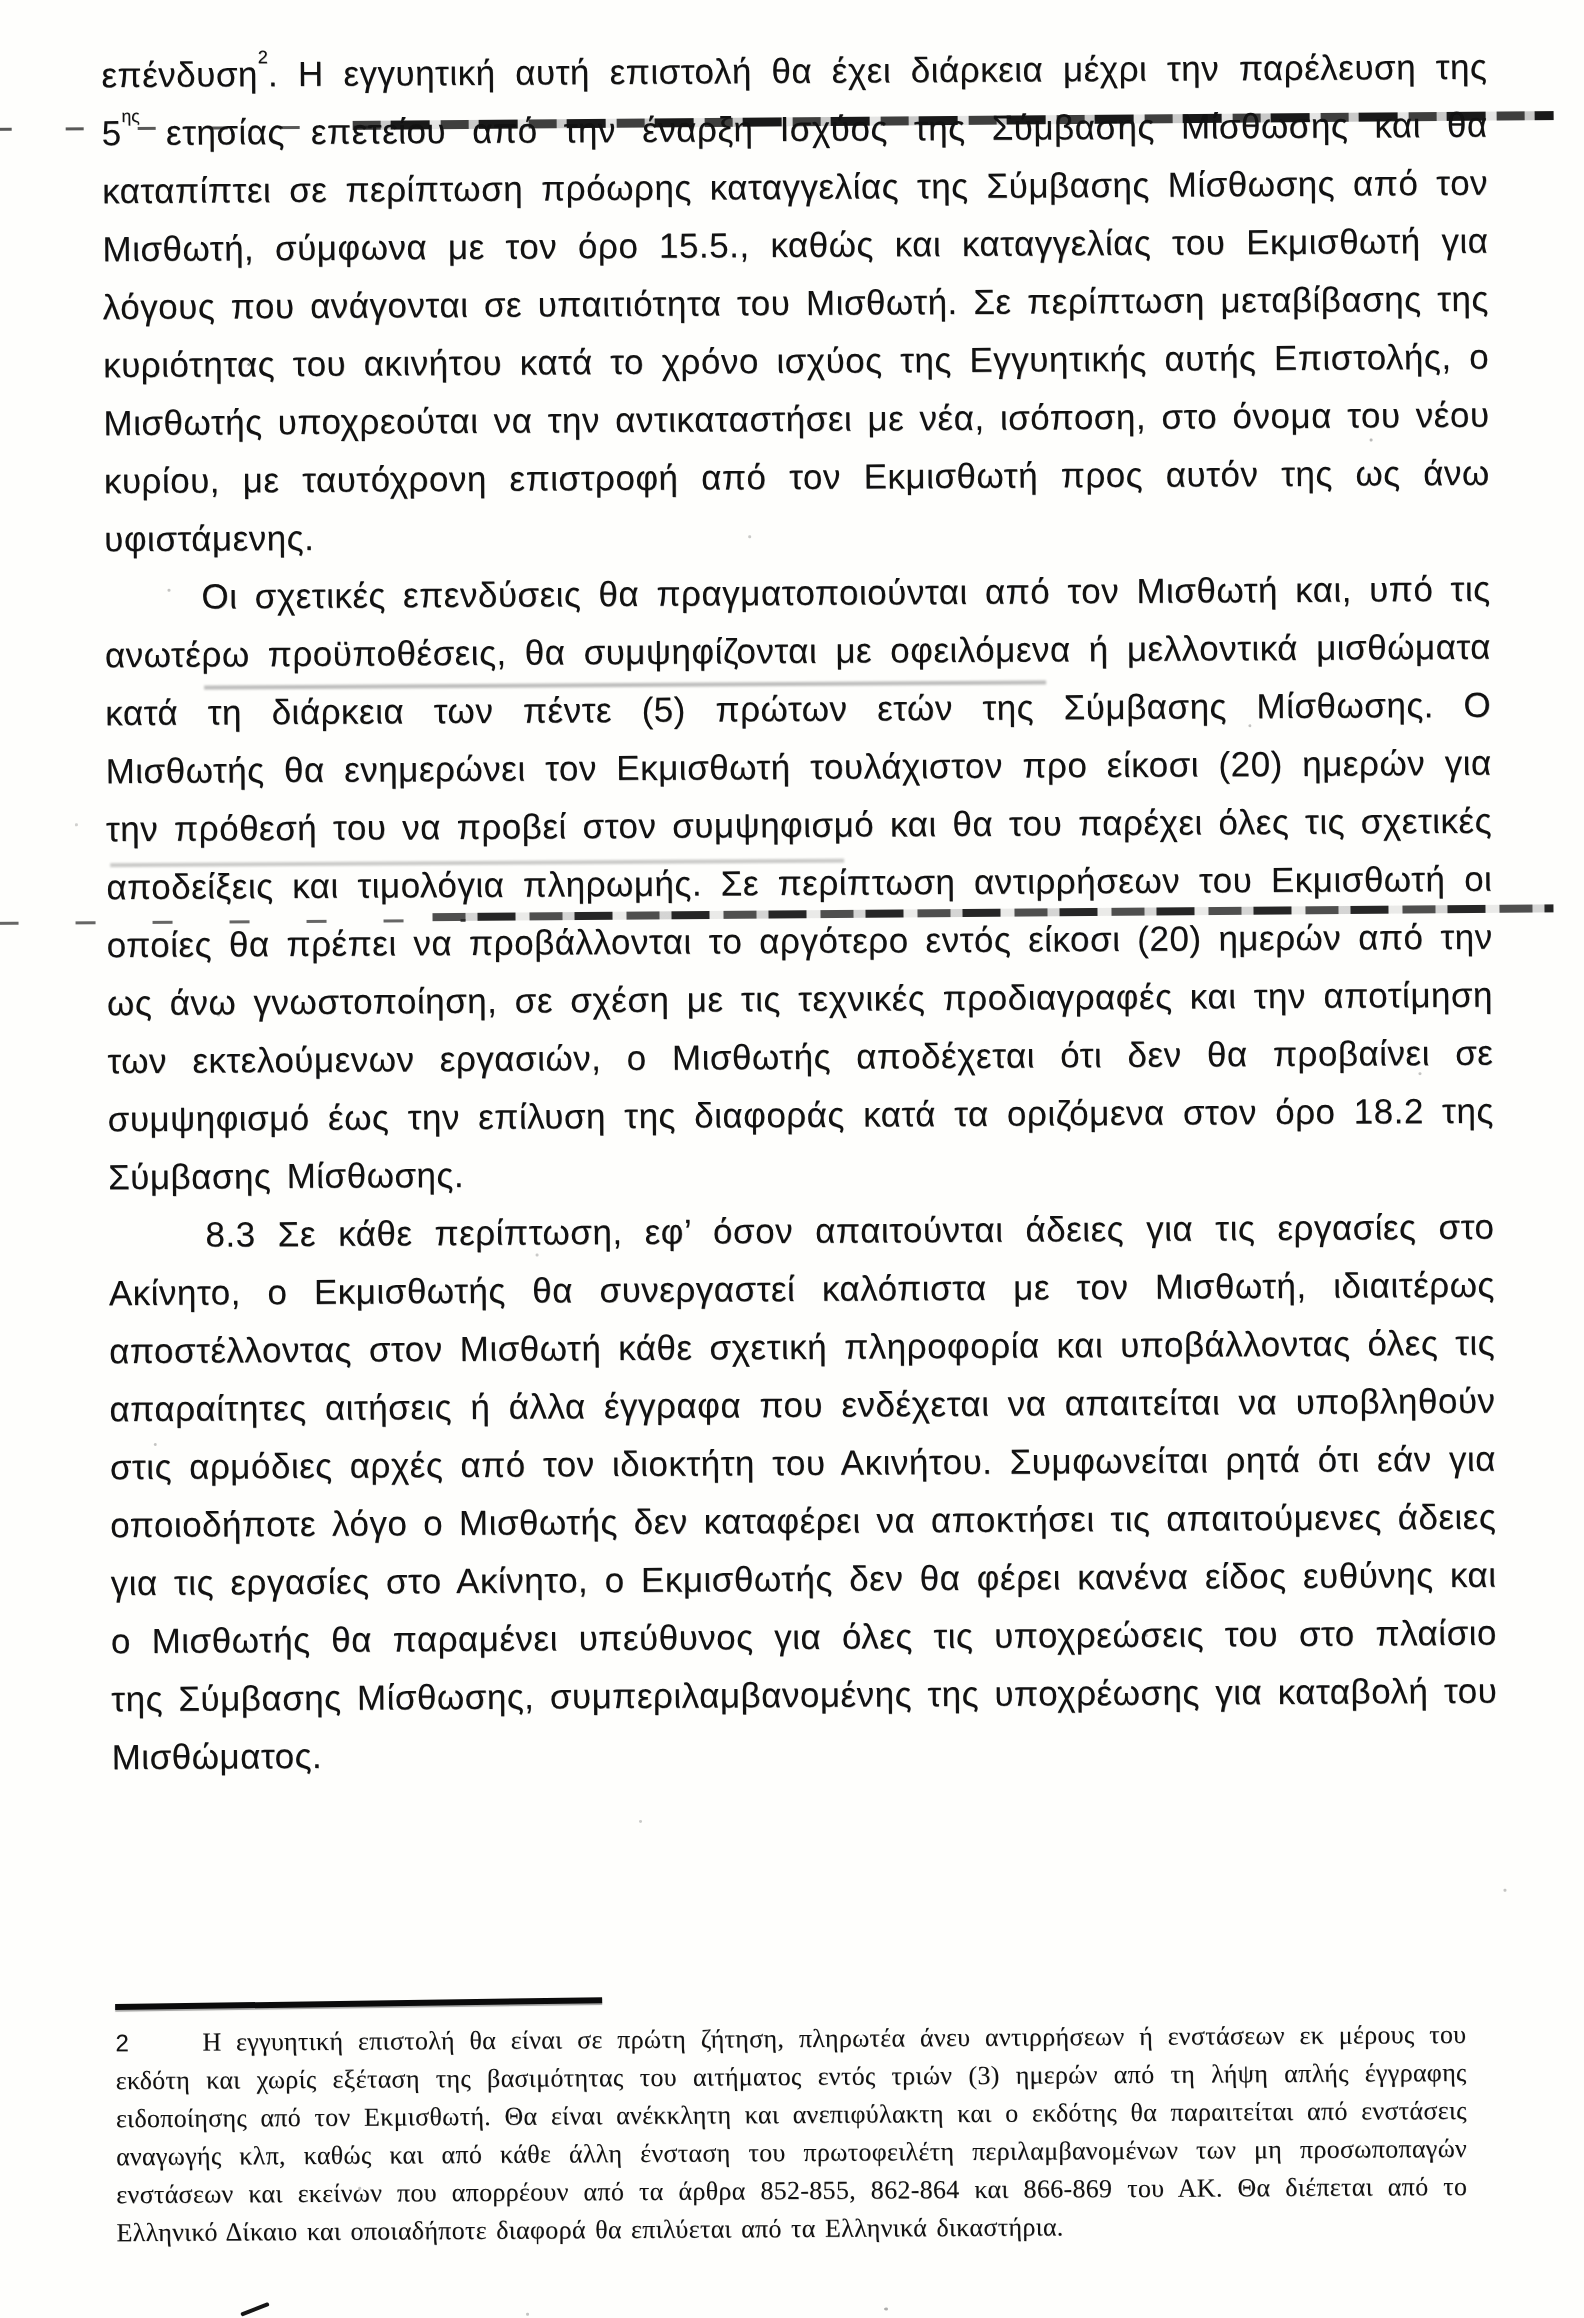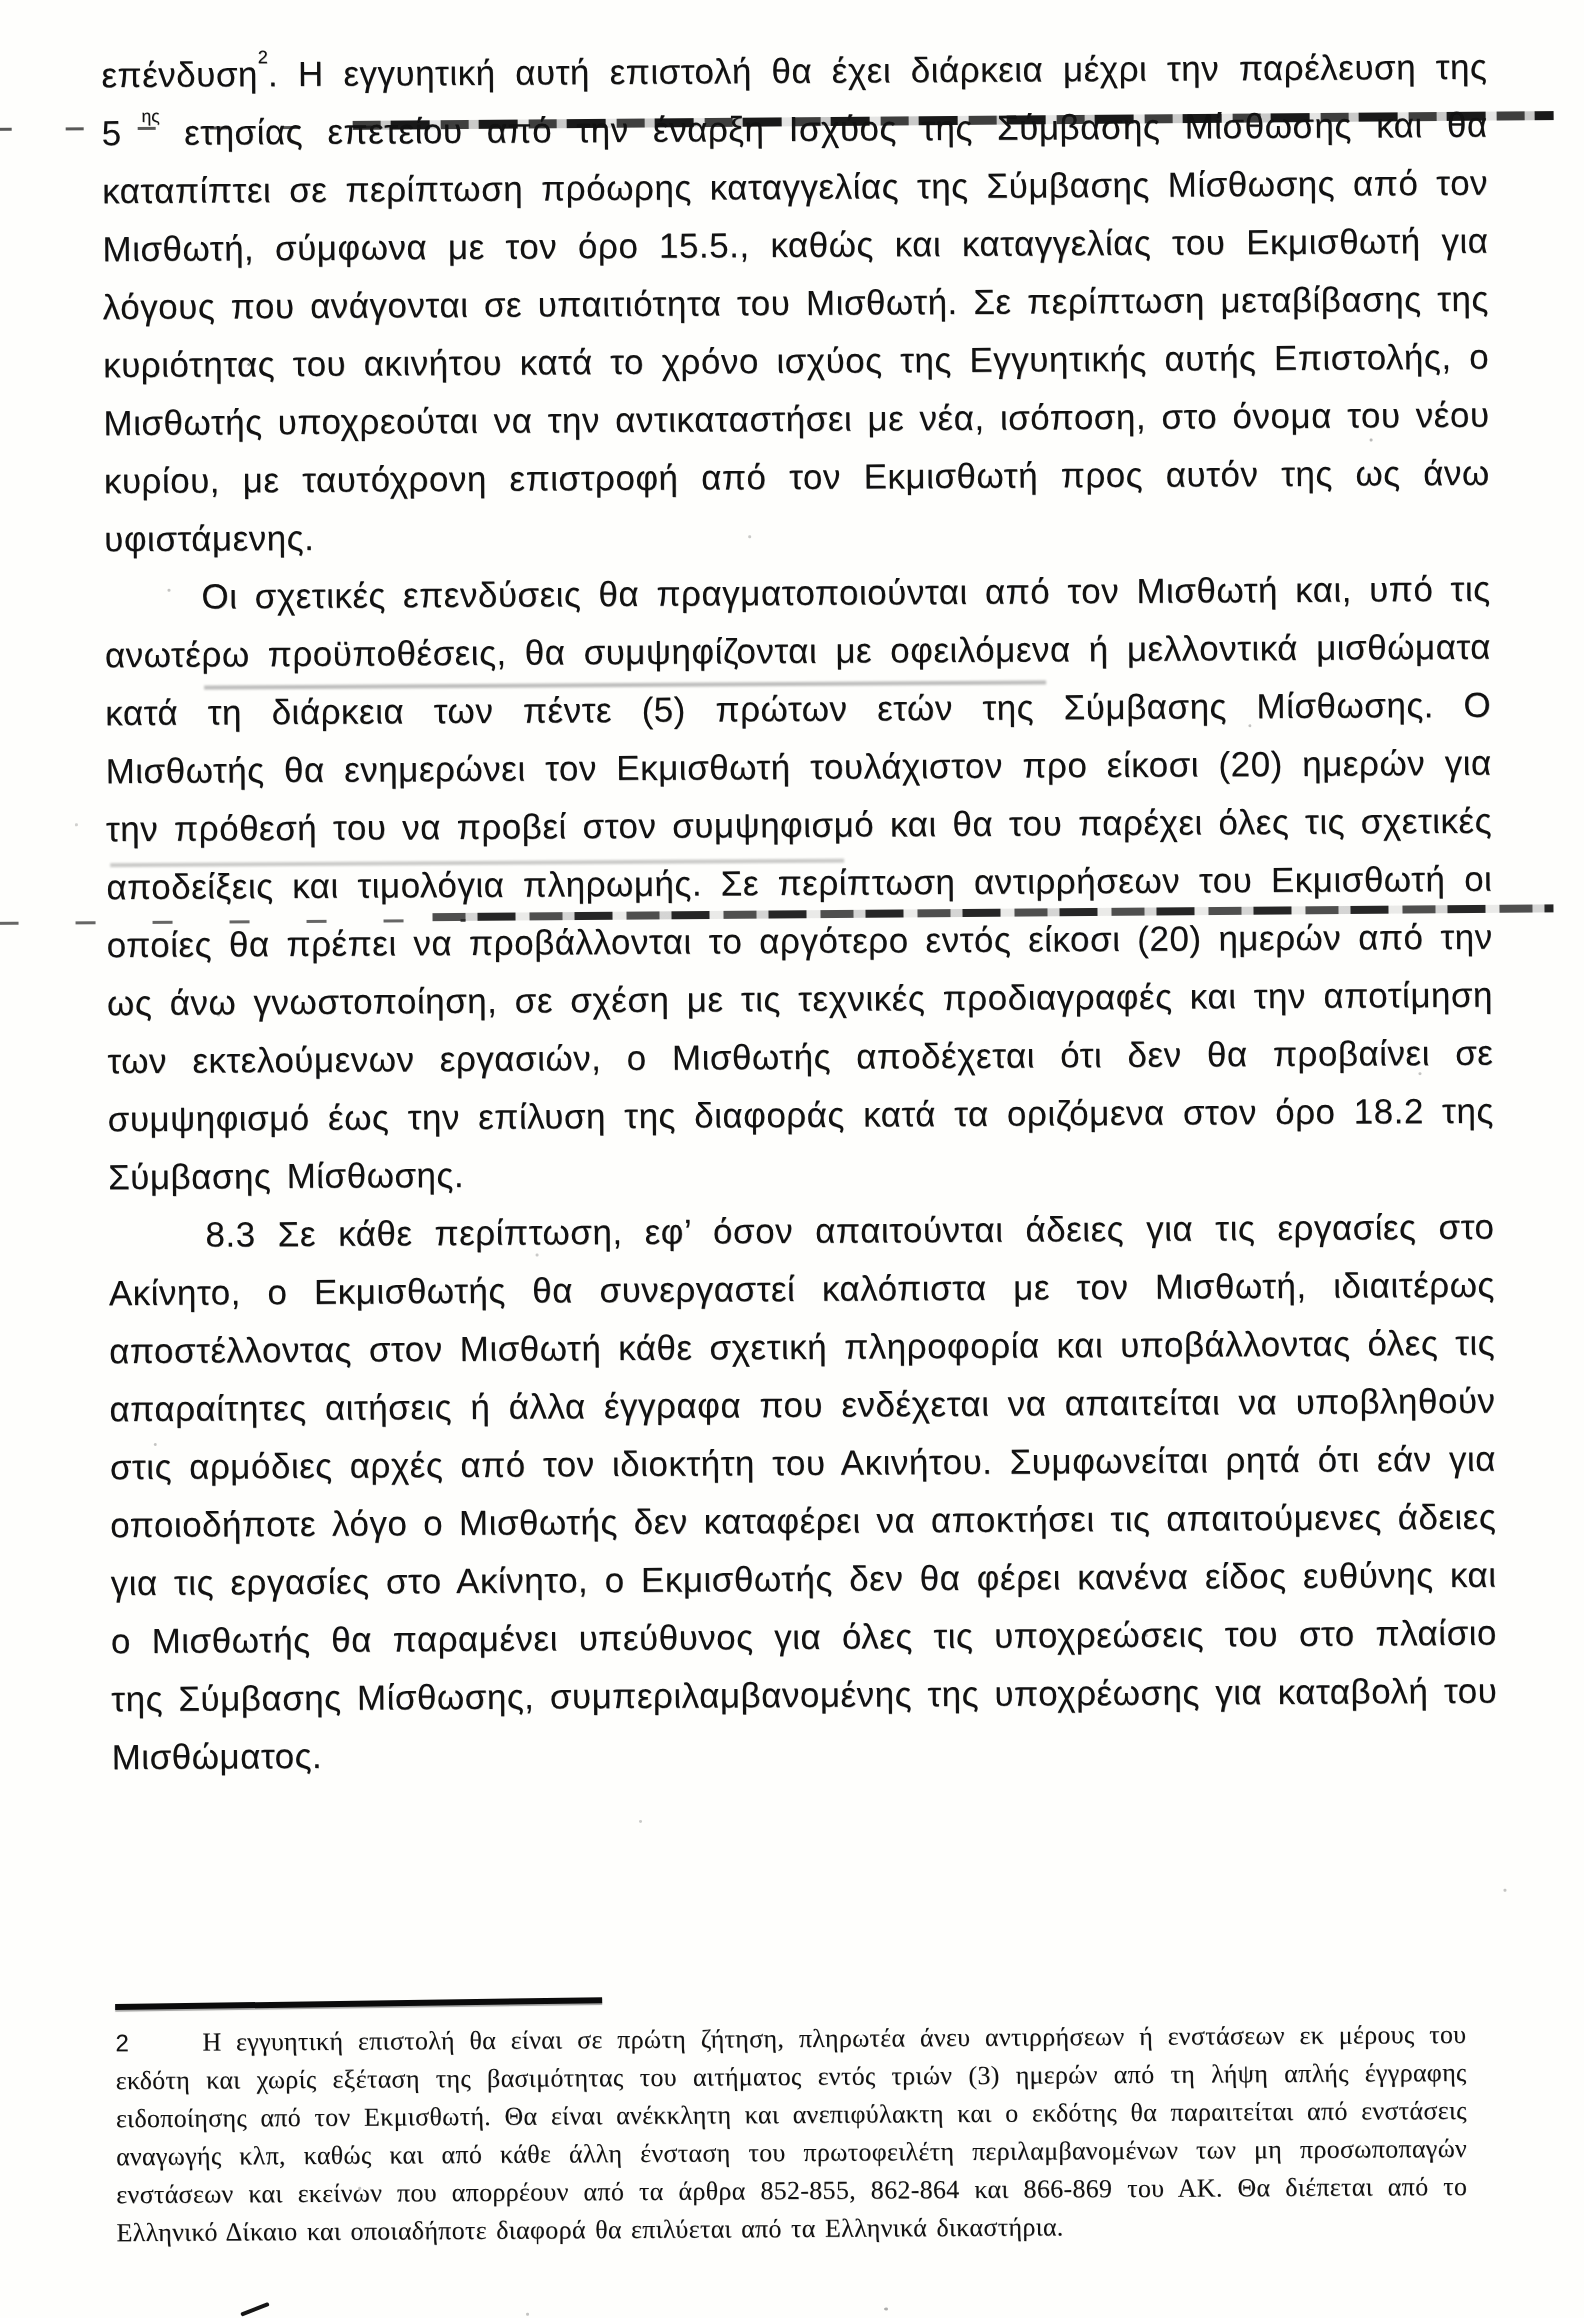--- a/index.html
+++ b/index.html
@@ -17,21 +17,21 @@
   .body-text{
     position:absolute;left:108px;top:42px;width:1386px;
     font-size:35px;line-height:58px;
     text-align:justify;
     letter-spacing:0.5px;word-spacing:5px;
     text-shadow:0.3px 0.5px 0.6px rgba(0,0,0,0.35);
   }
   .body-text p{margin:0;padding:0;}
   .para-indent{text-indent:97px;}
   sup.fn-ref{font-size:0.52em;line-height:0;position:relative;top:-0.55em;letter-spacing:0;}
-  sup.ord{font-size:0.5em;line-height:0;position:relative;top:-0.6em;letter-spacing:0;margin-left:20px;}
+  sup.ord{font-size:0.5em;line-height:0;position:relative;top:-0.6em;letter-spacing:0;}
 
   
   .crease{position:absolute;}
   .crease-top-dashes{
     left:0;top:123px;width:392px;height:3.3px;
     background:repeating-linear-gradient(90deg,rgba(0,0,0,0.65) 0 18.3px,transparent 18.3px 72px);
     filter:blur(0.3px);
   }
   .crease-top-main{
     left:359px;top:117px;width:1201px;height:9.2px;

